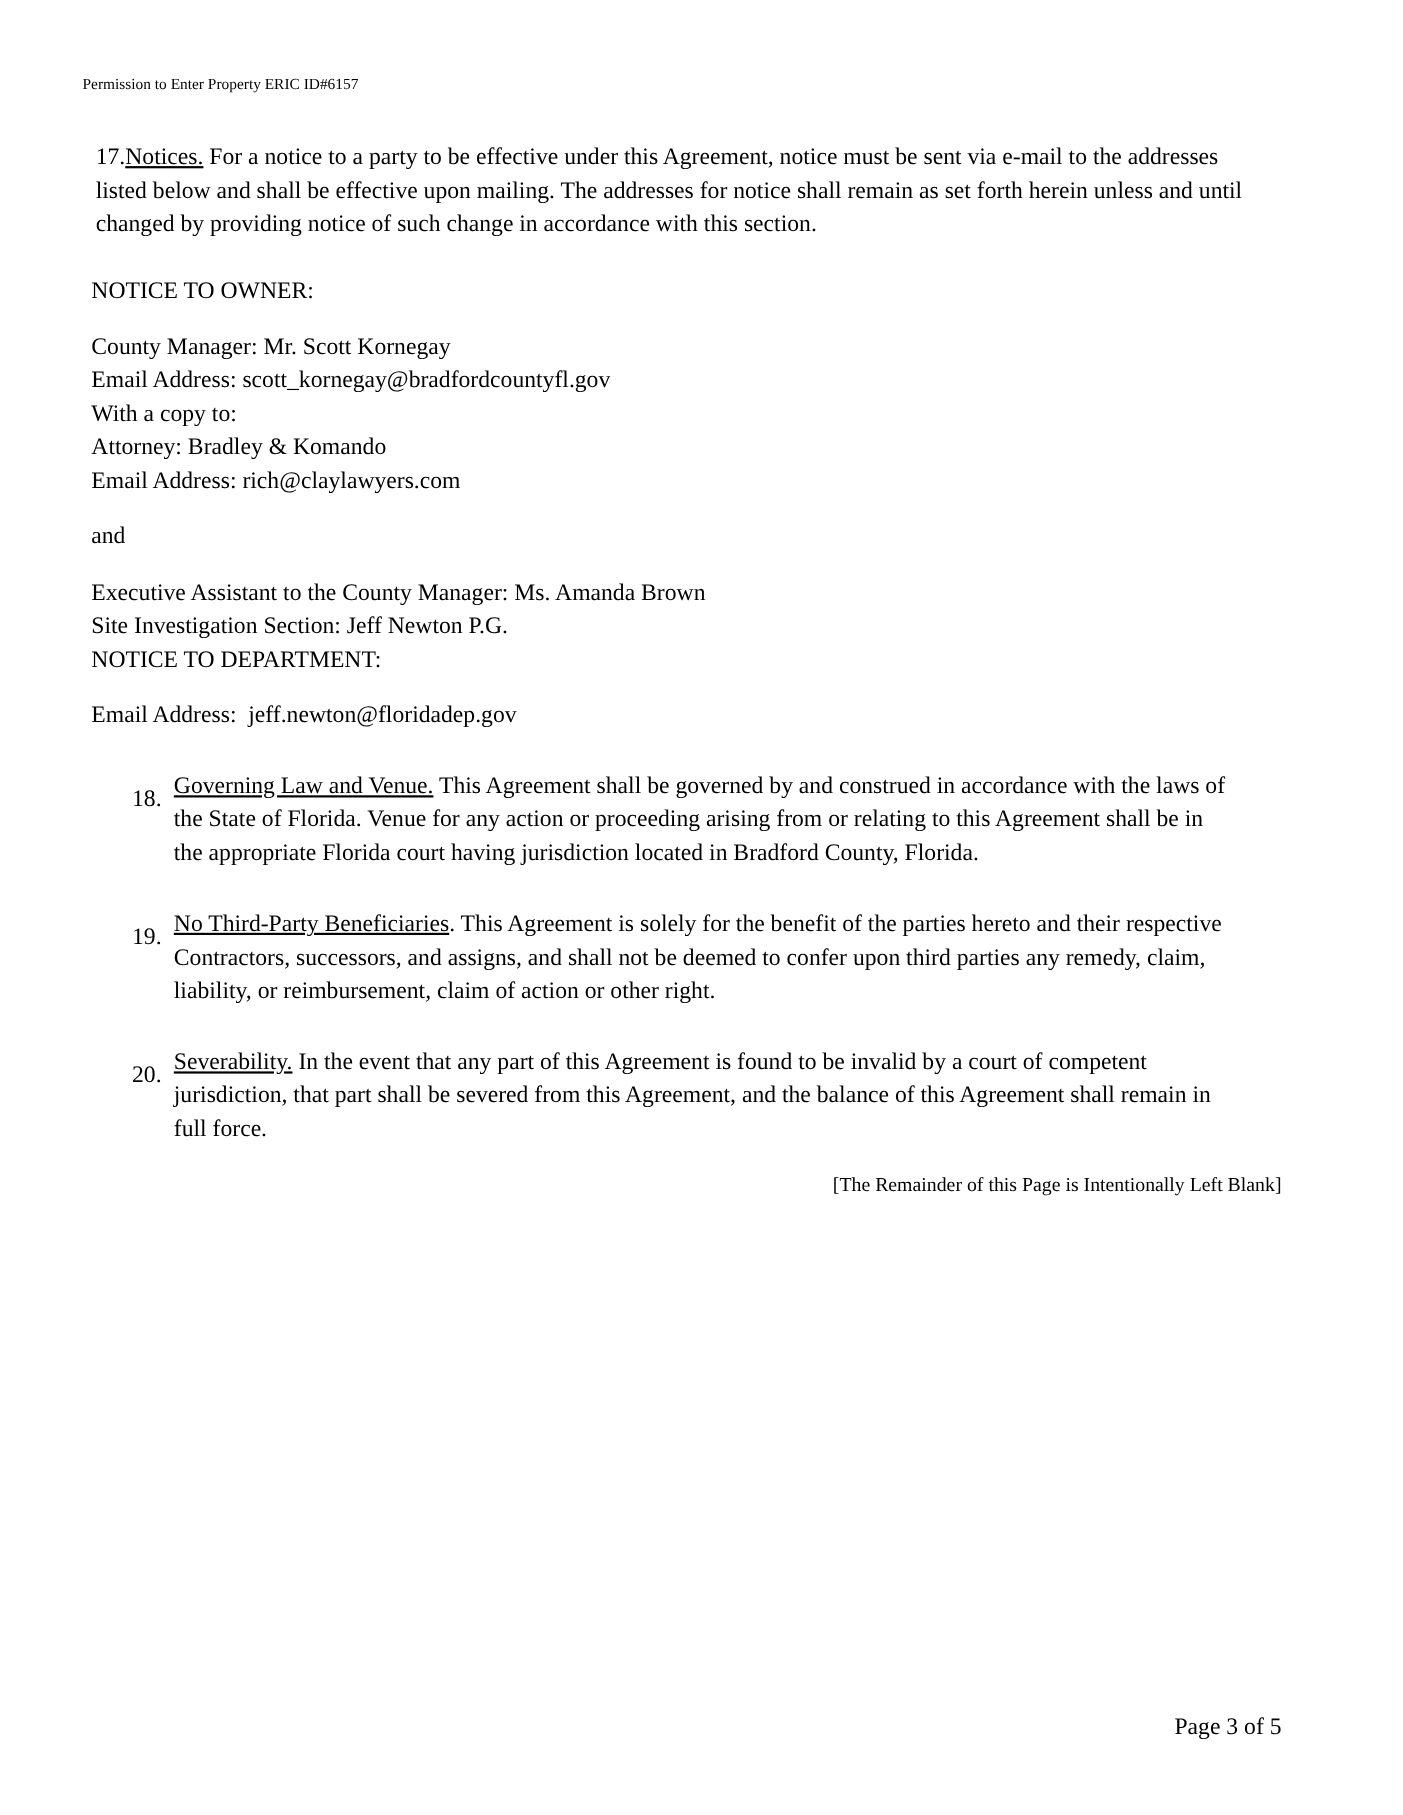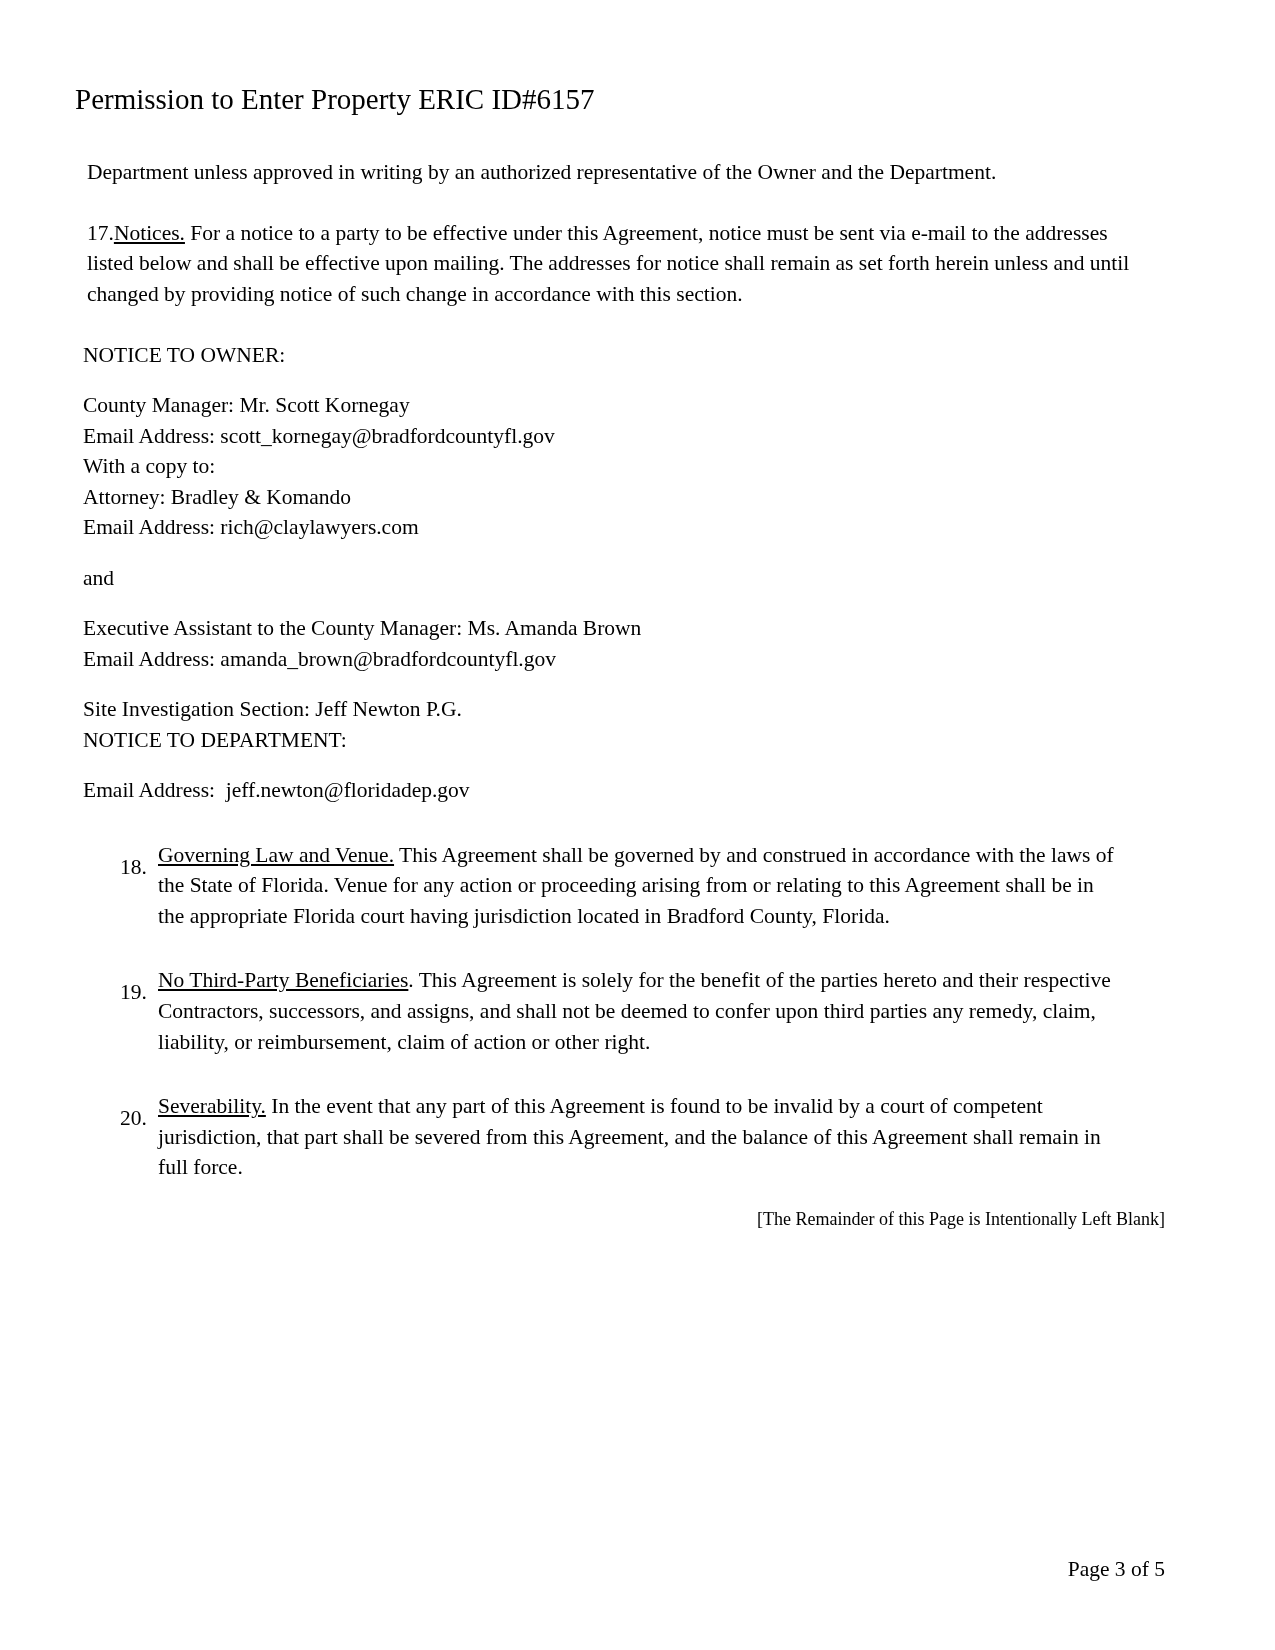--- a/index.html
+++ b/index.html
@@ -16,25 +16,24 @@
     overflow: hidden;
   }
   .page {
     position: relative;
     width: 1275px;
     height: 1650px;
     box-sizing: border-box;
     padding: 70px 110px 40px 75px;
   }
   .header {
-    font-size: 29px;
+    font-size: 14px;
     line-height: 1.2;
     margin-left: 0px;
     margin-bottom: 40px;
-    margin-top: 12px;
   }
   .para {
     font-size: 21.5px;
     line-height: 1.43;
     text-align: left;
     margin: 0 0 22px 0;
   }
   .indent-block {
     margin-left: 12px;
     margin-right: 40px;
@@ -96,37 +95,35 @@
     font-size: 21.5px;
   }
 </style>
 </head>
 <body>
 
 <div class="page">
 
   <div class="header">Permission to Enter Property ERIC ID#6157</div>
 
-  <div class="para indent-block lead-1">Department unless approved in writing by an authorized representative of the Owner and the Department.</div>
 
   <div class="para notices-para">
     <span>17.</span><span class="u">Notices.</span>
     <span>For a notice to a party to be effective under this Agreement, notice must be sent via e-mail to the addresses listed below and shall be effective upon mailing.  The addresses for notice shall remain as set forth herein unless and until changed by providing notice of such change in accordance with this section.</span>
   </div>
 
   <div class="block">
     <div style="margin-bottom:20px;">NOTICE TO OWNER:</div>
     <div>County Manager: Mr. Scott Kornegay</div>
     <div>Email Address: scott_kornegay@bradfordcountyfl.gov</div>
     <div>With a copy to:</div>
     <div>Attorney: Bradley &amp; Komando</div>
     <div style="margin-bottom:20px;">Email Address: rich@claylawyers.com</div>
     <div style="margin-bottom:20px;">and</div>
     <div>Executive Assistant to the County Manager: Ms. Amanda Brown</div>
-    <div style="margin-bottom:20px;">Email Address: amanda_brown@bradfordcountyfl.gov</div>
     <div>Site Investigation Section: Jeff Newton P.G.</div>
     <div style="margin-bottom:20px;">NOTICE TO DEPARTMENT:</div>
     <div>Email Address:  jeff.newton@floridadep.gov</div>
   </div>
 
   <ul class="numlist" style="margin-top:34px;">
     <li>
       <span class="num">18.</span><span class="u">Governing Law and Venue.</span>
       <span>This Agreement shall be governed by and construed in accordance with the laws of the State of Florida. Venue for any action or proceeding arising from or relating to this Agreement shall be in the appropriate Florida court having jurisdiction located in Bradford County, Florida.</span>
     </li>

